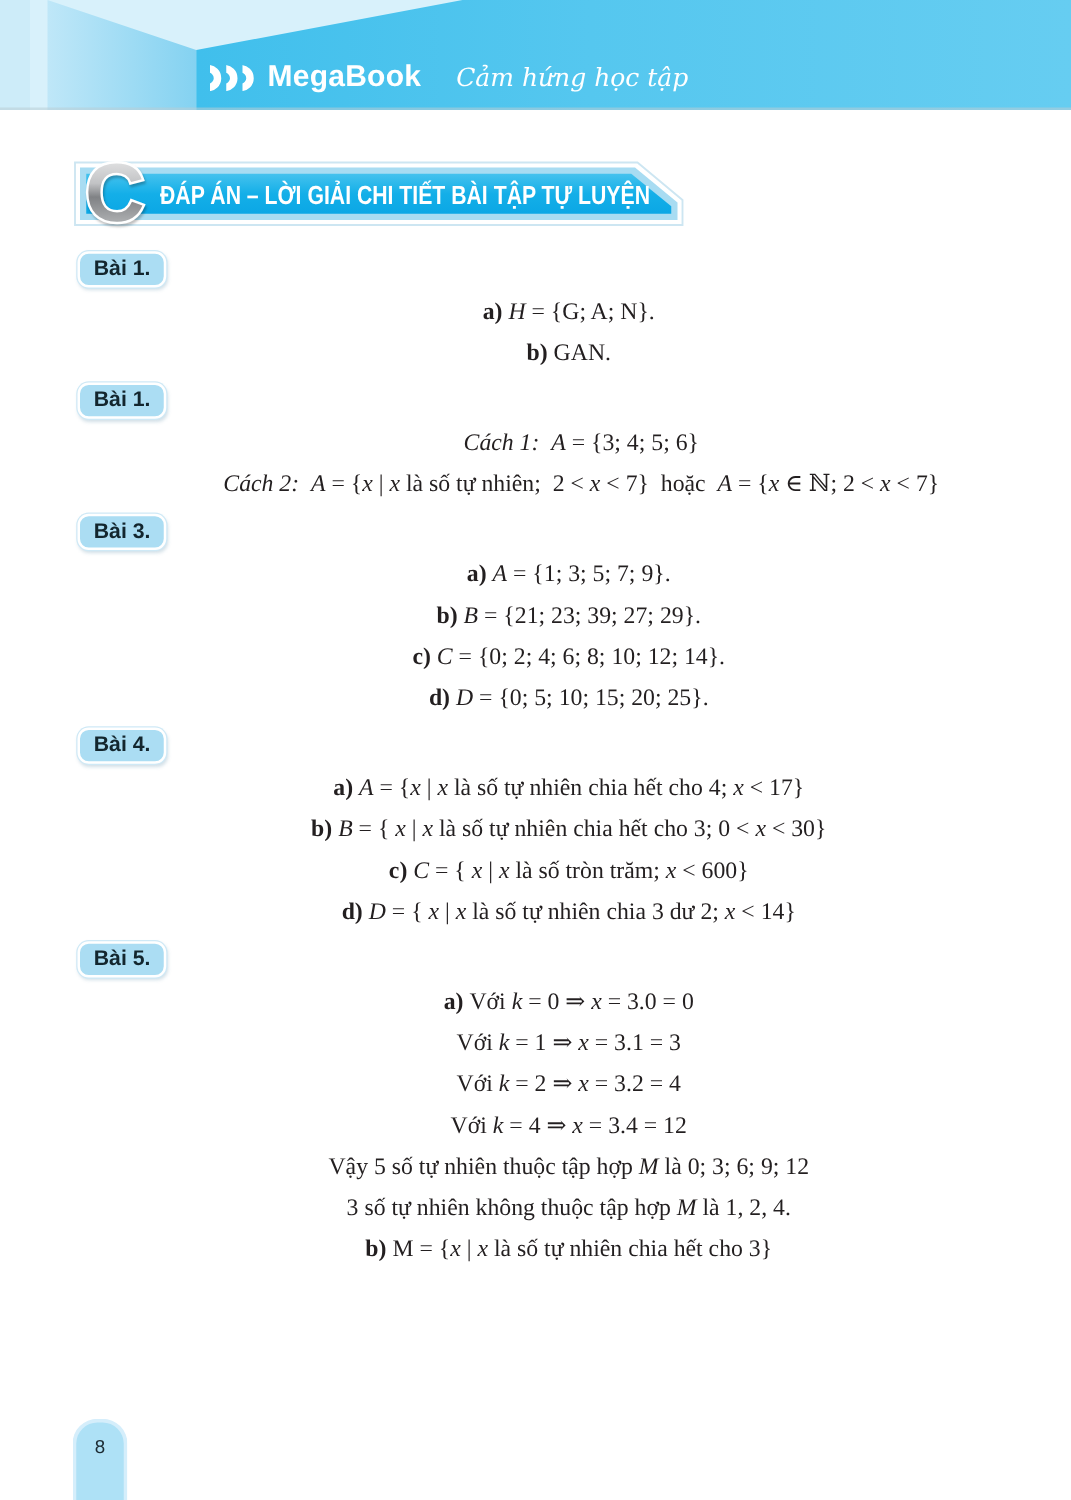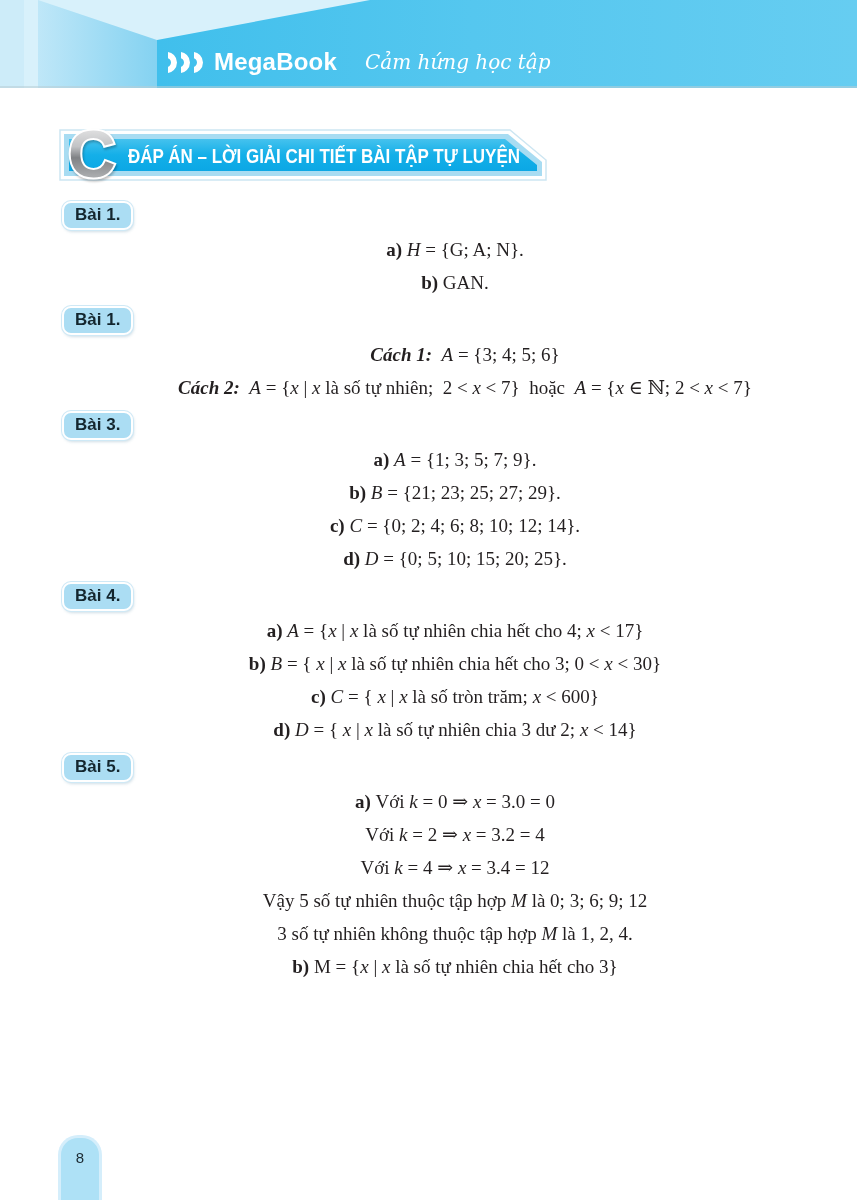--- a/index.html
+++ b/index.html
@@ -49,21 +49,21 @@
     font-weight:bold;font-size:17px;color:#13262e;text-align:center;
   }
   .line{
     margin:0 0 0 31px;
     font-size:19px;line-height:33px;
     white-space:pre-wrap;
     text-align:center;
   }
   .s-b{font-weight:bold;}
   .s-i{font-style:italic;}
-  .s-bi{font-weight:bold;font-style:italic;margin-left:20px;}
+  .s-bi{font-weight:normal;font-style:italic;margin-left:20px;}
 
   
   .page-pill{
     position:absolute;left:58px;bottom:0;
     width:38px;height:62px;
     background:#aee1f6;
     border:3px solid #d5eefb;border-bottom:none;
     border-radius:20px 20px 0 0;
     text-align:center;
     font-family:"Liberation Sans","DejaVu Sans",sans-serif;
@@ -142,34 +142,35 @@
         <p class="line"><span class="s-b">b) </span><span class="s-n">GAN.</span></p>
       </section>
       <section>
         <div class="badge-row"><span class="badge">Bài 1.</span></div>
         <p class="line"><span class="s-bi">Cách 1:</span><span class="s-n">  </span><span class="s-i">A</span><span class="s-n"> = {3; 4; 5; 6}</span></p>
         <p class="line"><span class="s-bi">Cách 2:</span><span class="s-n">  </span><span class="s-i">A</span><span class="s-n"> = {</span><span class="s-i">x</span><span class="s-n"> | </span><span class="s-i">x</span><span class="s-n"> là số tự nhiên;  2 &lt; </span><span class="s-i">x</span><span class="s-n"> &lt; 7}  hoặc  </span><span class="s-i">A</span><span class="s-n"> = {</span><span class="s-i">x</span><span class="s-n"> ∈ ℕ; 2 &lt; </span><span class="s-i">x</span><span class="s-n"> &lt; 7}</span></p>
       </section>
       <section>
         <div class="badge-row"><span class="badge">Bài 3.</span></div>
         <p class="line"><span class="s-b">a) </span><span class="s-i">A</span><span class="s-n"> = {1; 3; 5; 7; 9}.</span></p>
-        <p class="line"><span class="s-b">b) </span><span class="s-i">B</span><span class="s-n"> = {21; 23; 25; 27; 29}.</span></p>
+        <p class="line"><span class="s-b">b) </span><span class="s-i">B</span><span class="s-n"> = {21; 23; 39; 27; 29}.</span></p>
         <p class="line"><span class="s-b">c) </span><span class="s-i">C</span><span class="s-n"> = {0; 2; 4; 6; 8; 10; 12; 14}.</span></p>
         <p class="line"><span class="s-b">d) </span><span class="s-i">D</span><span class="s-n"> = {0; 5; 10; 15; 20; 25}.</span></p>
       </section>
       <section>
         <div class="badge-row"><span class="badge">Bài 4.</span></div>
         <p class="line"><span class="s-b">a) </span><span class="s-i">A</span><span class="s-n"> = {</span><span class="s-i">x</span><span class="s-n"> | </span><span class="s-i">x</span><span class="s-n"> là số tự nhiên chia hết cho 4; </span><span class="s-i">x</span><span class="s-n"> &lt; 17}</span></p>
         <p class="line"><span class="s-b">b) </span><span class="s-i">B</span><span class="s-n"> = { </span><span class="s-i">x</span><span class="s-n"> | </span><span class="s-i">x</span><span class="s-n"> là số tự nhiên chia hết cho 3; 0 &lt; </span><span class="s-i">x</span><span class="s-n"> &lt; 30}</span></p>
         <p class="line"><span class="s-b">c) </span><span class="s-i">C</span><span class="s-n"> = { </span><span class="s-i">x</span><span class="s-n"> | </span><span class="s-i">x</span><span class="s-n"> là số tròn trăm; </span><span class="s-i">x</span><span class="s-n"> &lt; 600}</span></p>
         <p class="line"><span class="s-b">d) </span><span class="s-i">D</span><span class="s-n"> = { </span><span class="s-i">x</span><span class="s-n"> | </span><span class="s-i">x</span><span class="s-n"> là số tự nhiên chia 3 dư 2; </span><span class="s-i">x</span><span class="s-n"> &lt; 14}</span></p>
       </section>
       <section>
         <div class="badge-row"><span class="badge">Bài 5.</span></div>
         <p class="line"><span class="s-b">a) </span><span class="s-n">Với </span><span class="s-i">k</span><span class="s-n"> = 0 ⇒ </span><span class="s-i">x</span><span class="s-n"> = 3.0 = 0</span></p>
+        <p class="line"><span class="s-n">Với </span><span class="s-i">k</span><span class="s-n"> = 1 ⇒ </span><span class="s-i">x</span><span class="s-n"> = 3.1 = 3</span></p>
         <p class="line"><span class="s-n">Với </span><span class="s-i">k</span><span class="s-n"> = 2 ⇒ </span><span class="s-i">x</span><span class="s-n"> = 3.2 = 4</span></p>
         <p class="line"><span class="s-n">Với </span><span class="s-i">k</span><span class="s-n"> = 4 ⇒ </span><span class="s-i">x</span><span class="s-n"> = 3.4 = 12</span></p>
         <p class="line"><span class="s-n">Vậy 5 số tự nhiên thuộc tập hợp </span><span class="s-i">M</span><span class="s-n"> là 0; 3; 6; 9; 12</span></p>
         <p class="line"><span class="s-n">3 số tự nhiên không thuộc tập hợp </span><span class="s-i">M</span><span class="s-n"> là 1, 2, 4.</span></p>
         <p class="line"><span class="s-b">b) </span><span class="s-n">M = {</span><span class="s-i">x</span><span class="s-n"> | </span><span class="s-i">x</span><span class="s-n"> là số tự nhiên chia hết cho 3}</span></p>
       </section>
     </main>
 
   <div class="page-pill">
     <span>8</span>

